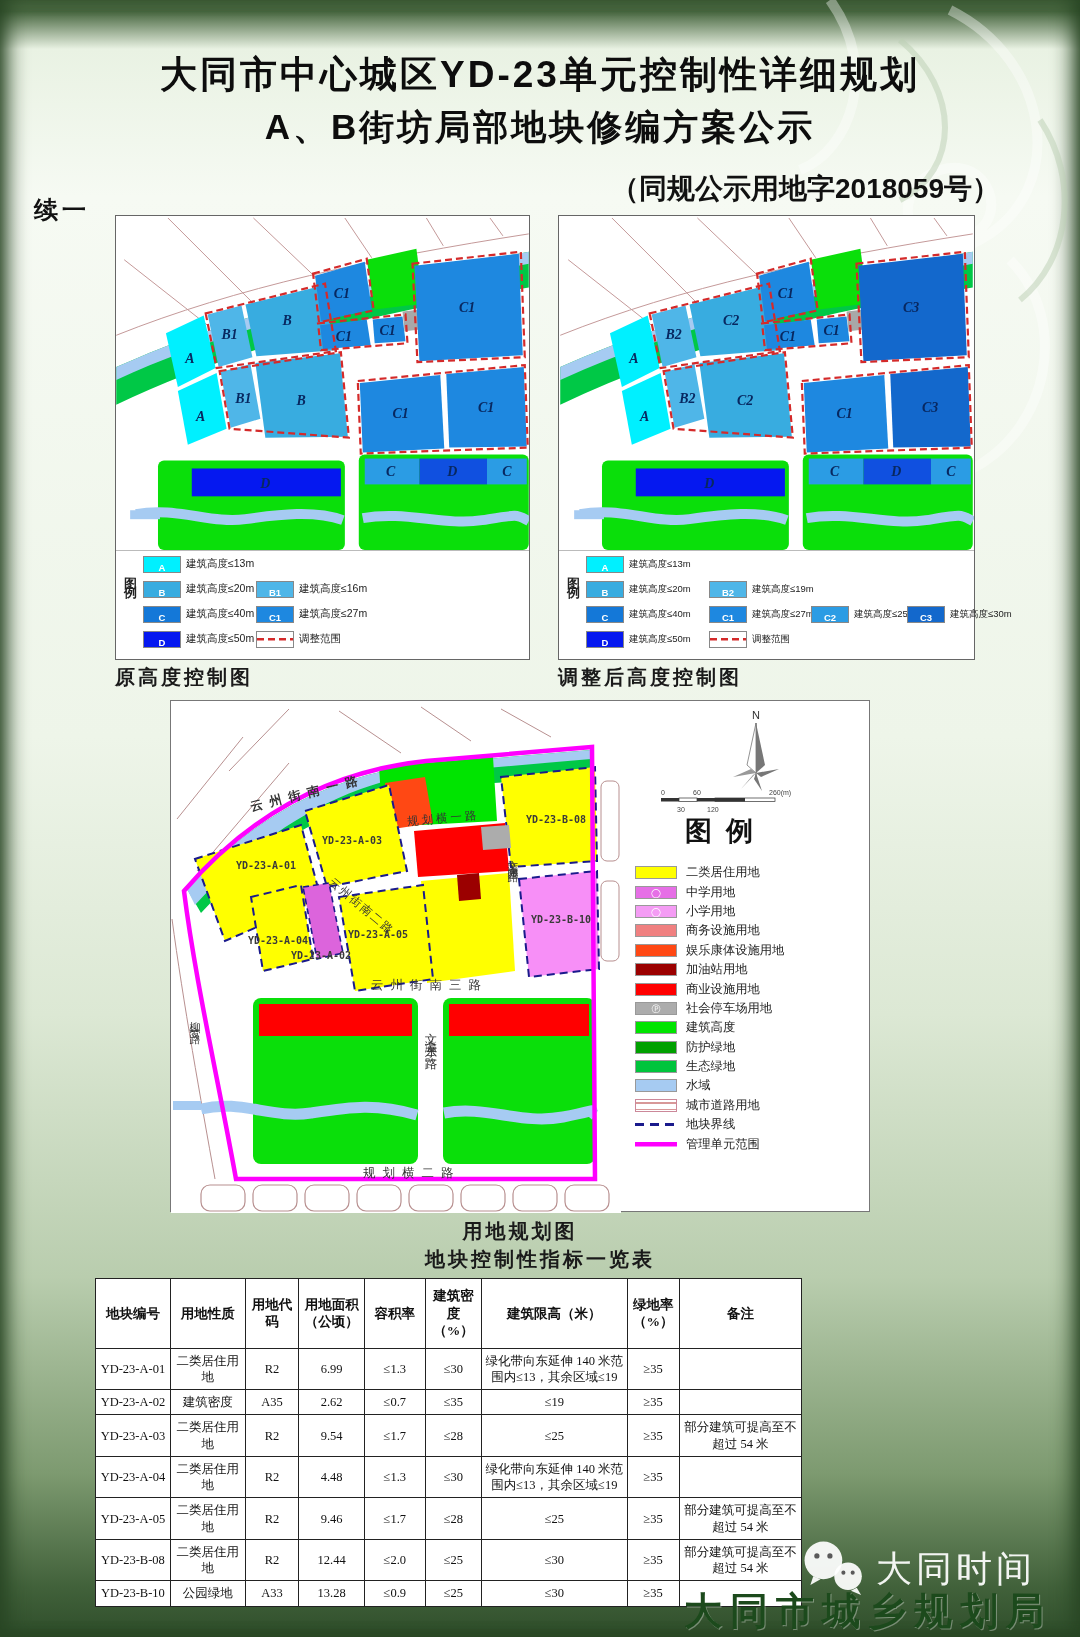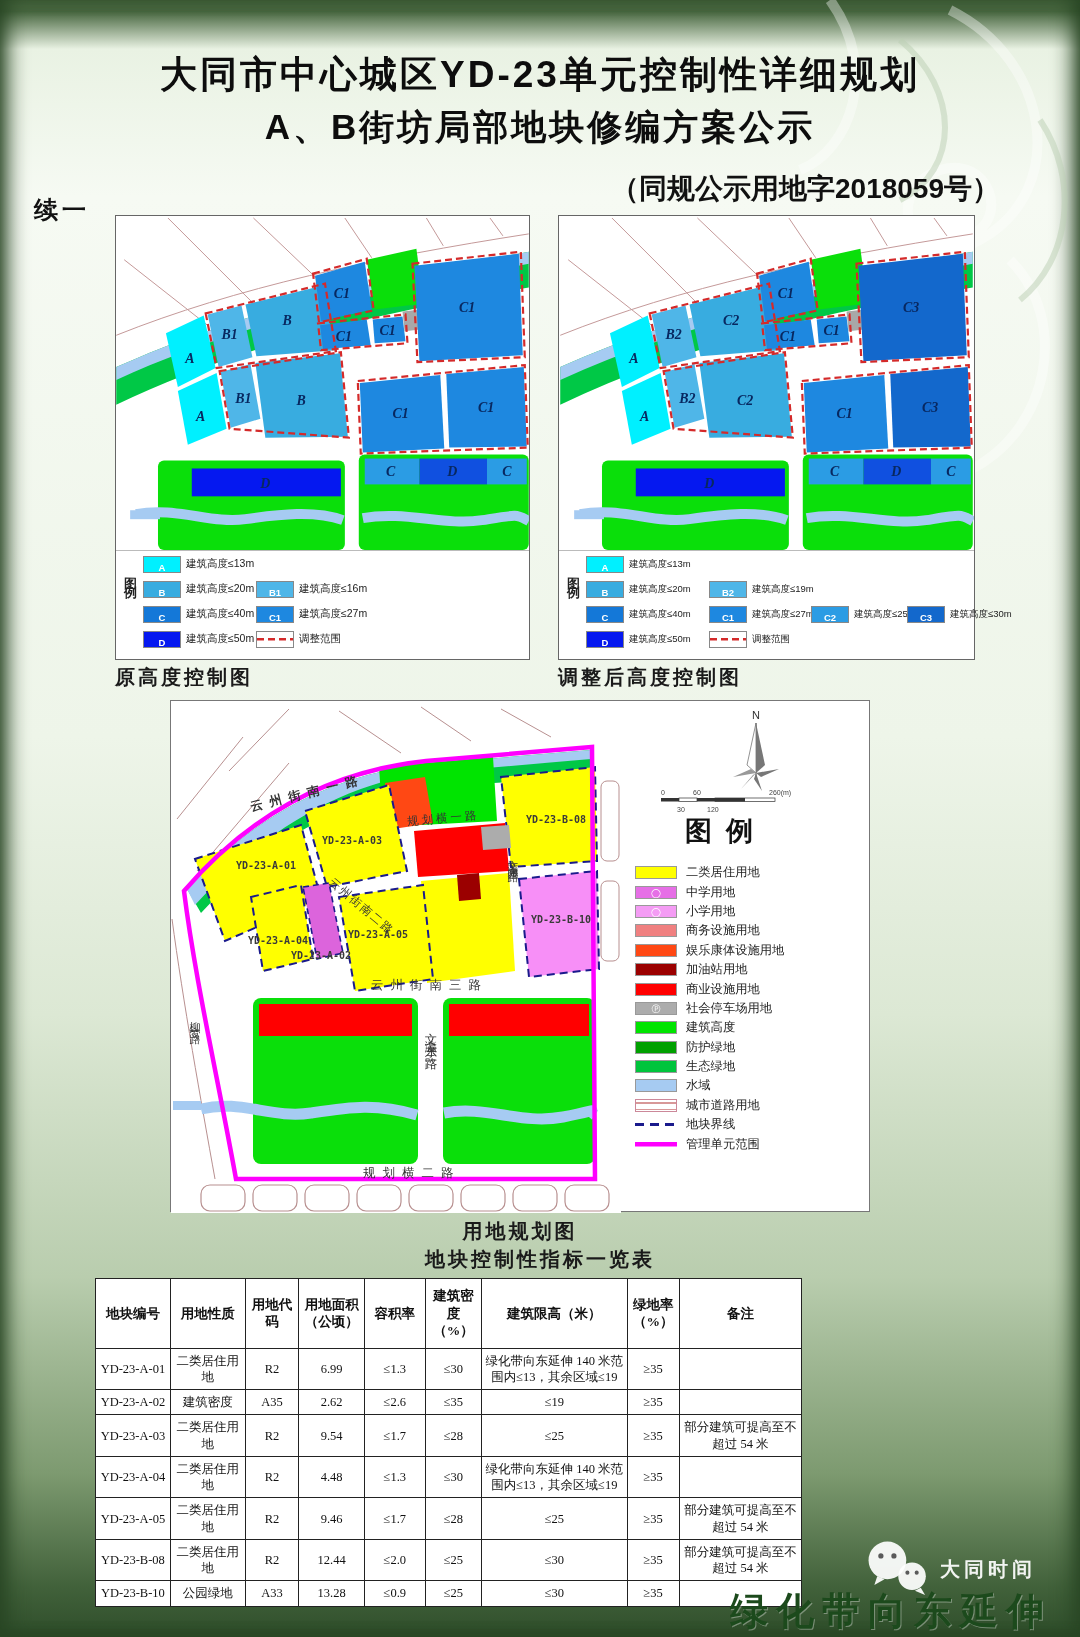--- a/index.html
+++ b/index.html
@@ -50,21 +50,21 @@
   .lu-cap{position:absolute;top:1218px;left:170px;width:700px;text-align:center;font-size:20px;font-weight:bold;color:#1a1a1a;letter-spacing:3px;}
   
   .tb-cap{position:absolute;top:1246px;left:0;width:1080px;text-align:center;font-size:20px;font-weight:bold;color:#1a1a1a;letter-spacing:3px;}
   .tb-wrap{position:absolute;top:1278px;left:95px;width:707px;}
   table{width:100%;border-collapse:collapse;background:#fff;font-family:"Liberation Serif","DejaVu Serif",serif;}
   th,td{border:1.5px solid #222;text-align:center;vertical-align:middle;}
   th{font-size:13.5px;font-weight:bold;color:#111;padding:8px 3px;white-space:pre-line;line-height:1.3;}
   td{font-size:12.5px;color:#111;padding:4px 3px;line-height:1.3;}
   
   .wm{position:absolute;top:1540px;right:44px;display:flex;align-items:center;}
-  .wm-text{font-size:20px;font-weight:bold;color:rgba(255,255,255,.93);letter-spacing:4px;}
+  .wm-text{font-size:36px;font-weight:normal;color:rgba(255,255,255,.93);letter-spacing:4px;}
   .agency{position:absolute;top:1586px;right:28px;font-size:38px;font-weight:bold;color:#1c4a1c;letter-spacing:8px;text-shadow:1px 1px 0 rgba(255,255,255,.35);}
 </style>
 </head>
 <body>
 
 <div class="page">
 
   <svg class="deco" width="430" height="520" viewBox="0 0 430 520">
     <g fill="none" stroke="#ffffff" stroke-opacity="0.38" stroke-width="10">
       <path d="M300,10 C400,60 420,190 330,240 C260,280 230,190 290,170 C340,155 360,220 320,235"></path>
@@ -521,21 +521,21 @@
             <td>绿化带向东延伸 140 米范围内≤13，其余区域≤19</td>
             <td>≥35</td>
             <td></td>
           </tr>
 
           <tr>
             <td>YD-23-A-02</td>
             <td>建筑密度</td>
             <td>A35</td>
             <td>2.62</td>
-            <td>≤2.6</td>
+            <td>≤0.7</td>
             <td>≤35</td>
             <td>≤19</td>
             <td>≥35</td>
             <td></td>
           </tr>
 
           <tr>
             <td>YD-23-A-03</td>
             <td>二类居住用地</td>
             <td>R2</td>
@@ -604,15 +604,15 @@
       <circle cx="10.5" cy="11" r="1.8" fill="#5a5a5a"></circle>
         <circle cx="19.5" cy="11" r="1.8" fill="#5a5a5a"></circle>
       <polygon points="8,25 6,31 13,27" fill="#fff" fill-opacity="0.93"></polygon>
       <circle cx="32" cy="25" r="9.5" fill="#fff" fill-opacity="0.93"></circle>
       <circle cx="28.8" cy="22.5" r="1.4" fill="#5a5a5a"></circle>
         <circle cx="35.2" cy="22.5" r="1.4" fill="#5a5a5a"></circle>
       <polygon points="38,33 41,38 34,35" fill="#fff" fill-opacity="0.93"></polygon>
     </svg>
     <span class="wm-text">大同时间</span>
   </div>
-  <div class="agency">绿化带向东延伸</div>
+  <div class="agency">大同市城乡规划局</div>
 
 </div>
 
 </body></html>

